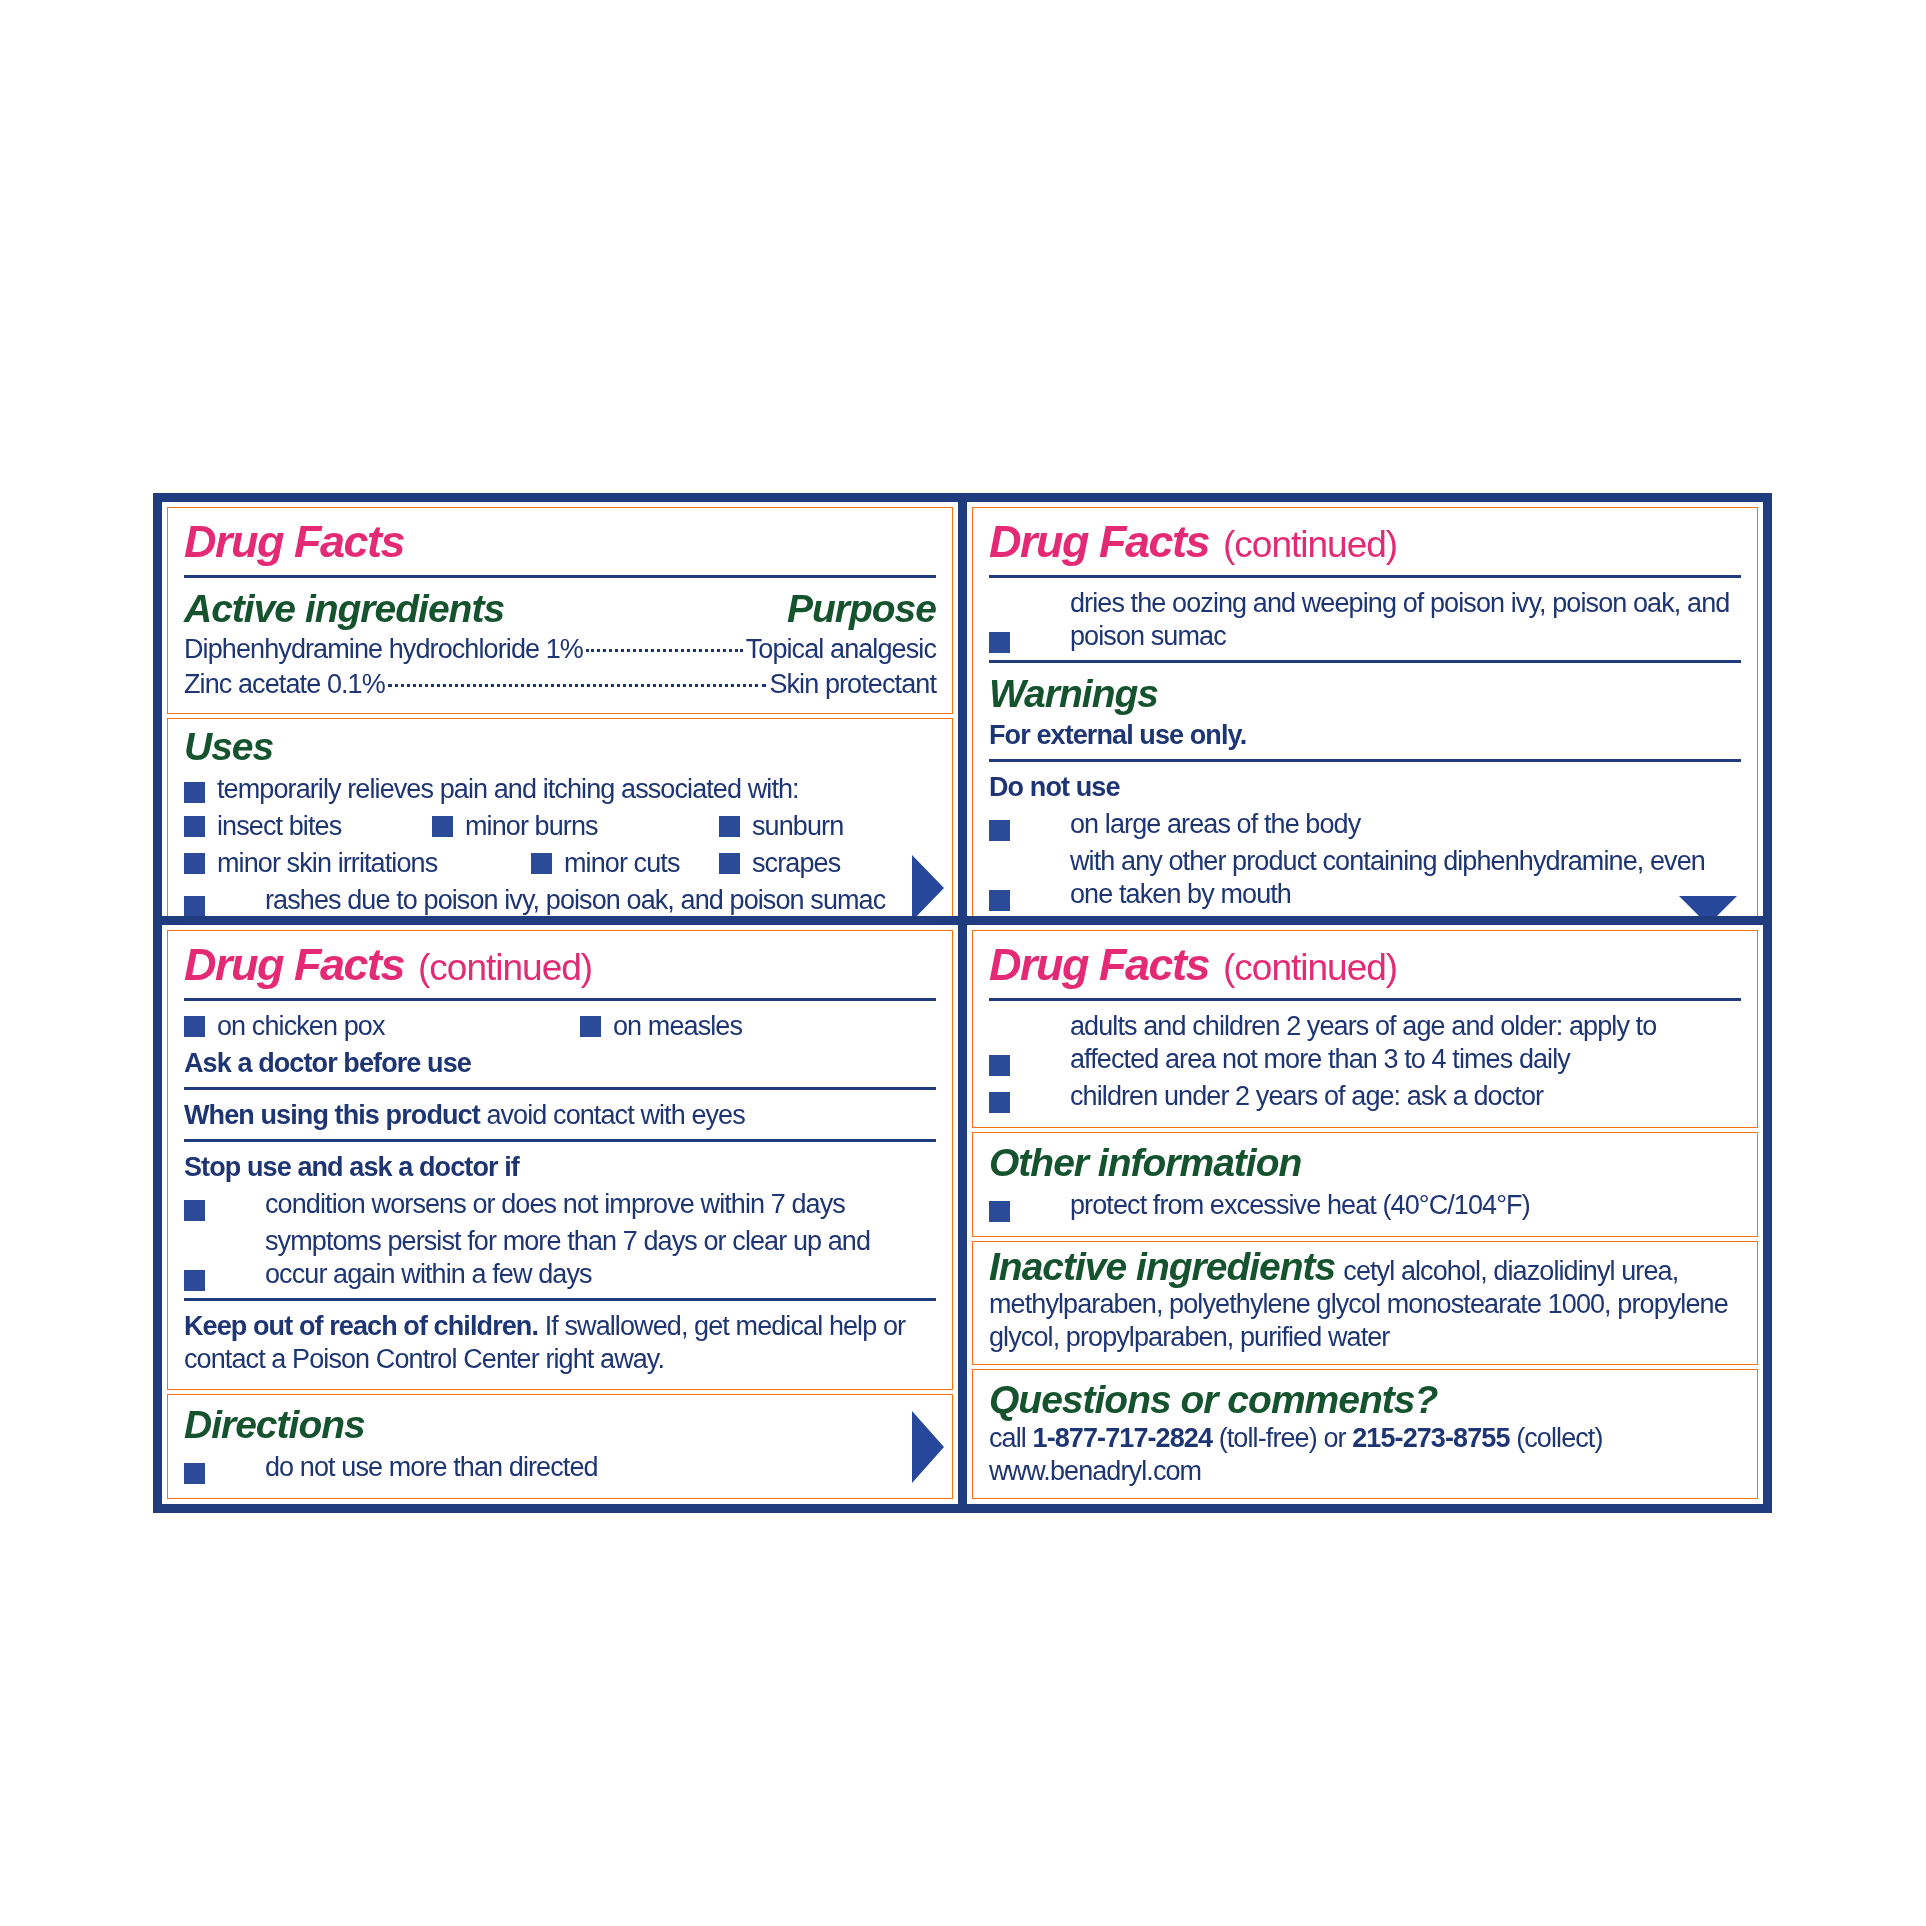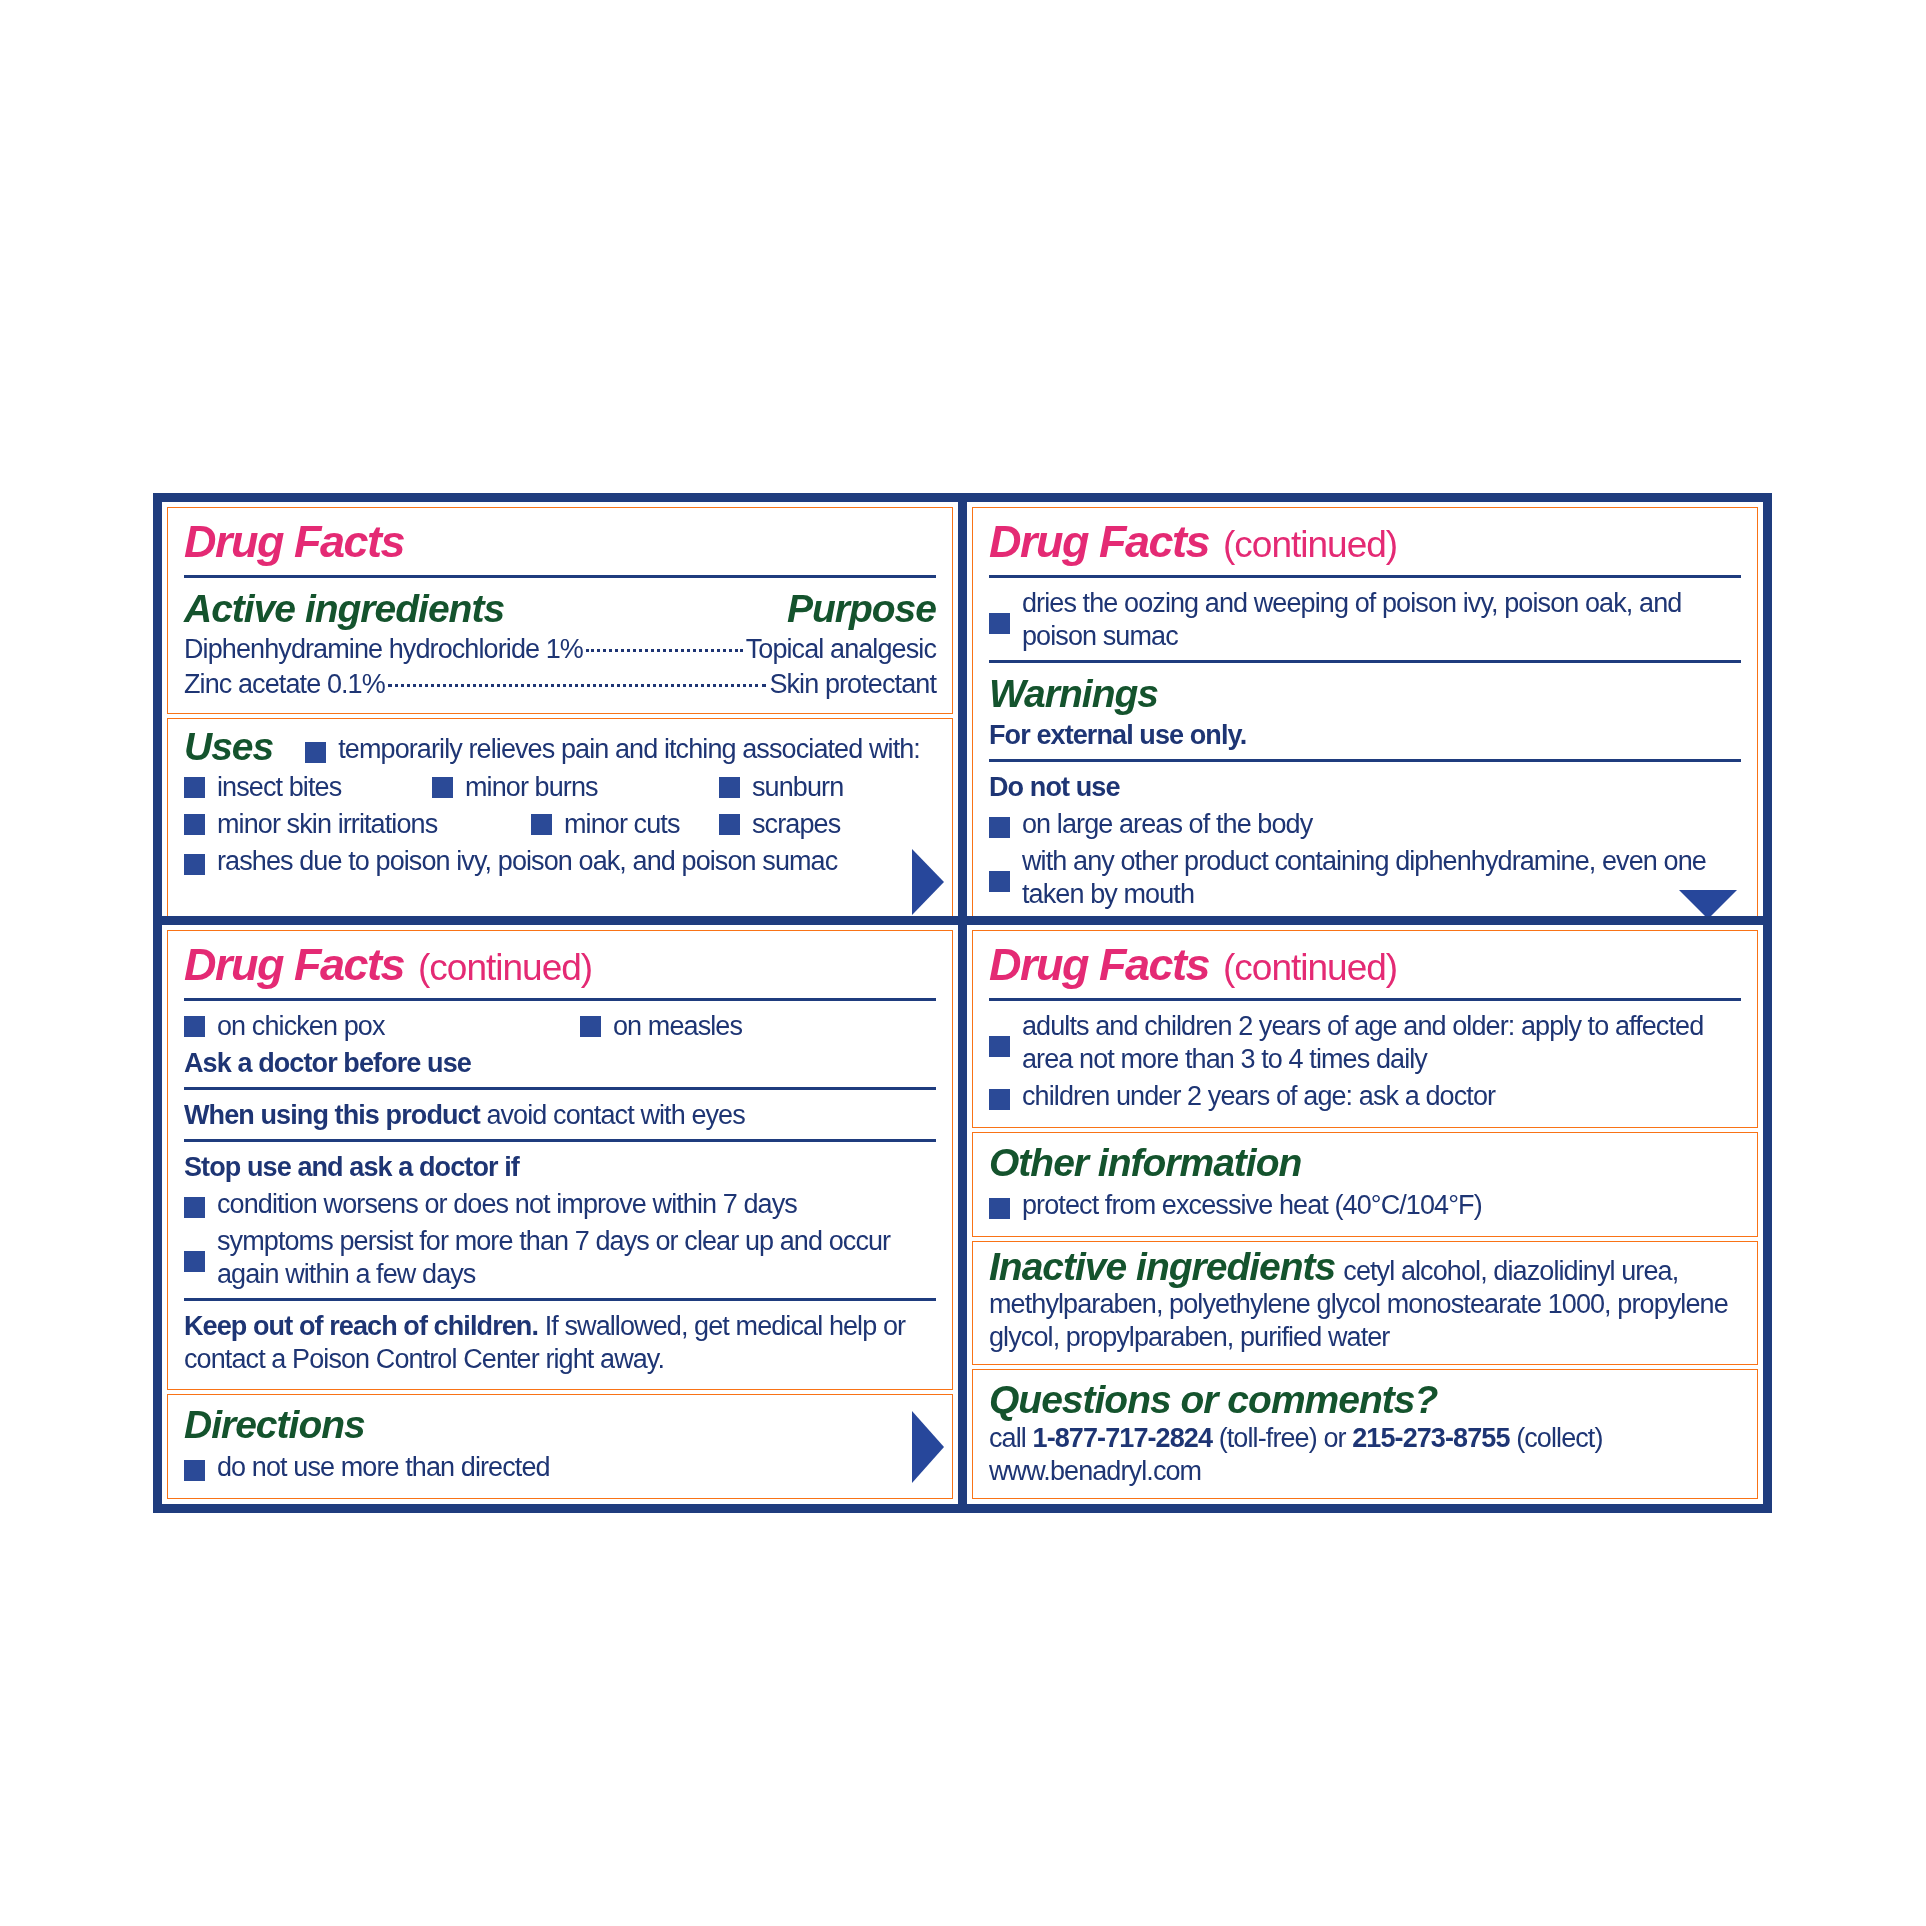--- a/index.html
+++ b/index.html
@@ -21,31 +21,31 @@
   .df-title{font-size:45px;font-weight:bold;font-style:italic;letter-spacing:-1.5px;color:#e42a74;}
   .df-cont{font-size:37px;letter-spacing:-1px;color:#e42a74;}
   .pinkhead{font-size:39px;font-weight:bold;font-style:italic;letter-spacing:-1px;color:#14532d;}
 
   .rule{border:none;border-top:3px solid #1f3c7e;margin:7px 0 9px;}
 
   .body{font-size:27px;letter-spacing:-0.9px;line-height:33px;color:#1e3574;}
   .b{font-weight:bold;}
   .para{margin:3px 0;}
 
-  .bullet-line{display:flex;align-items:center;margin:4px 0;}
+  .bullet-line{display:flex;align-items:flex-end;margin:4px 0;gap:48px;}
   .sq{flex:0 0 auto;width:21px;height:21px;background:#2b4a97;margin:6px 12px 0 0;}
   .btxt{flex:1 1 auto;}
 
   .head-flex{display:flex;align-items:baseline;justify-content:space-between;}
 
   .lead-row{display:flex;align-items:baseline;margin:2px 0;text-align:center;}
   .lead-row .nm,.lead-row .pp{white-space:nowrap;}
   .leader{flex:1 1 auto;border-bottom:3px dotted #1e3574;margin:0 3px;transform:translateY(-6px);min-width:20px;}
 
-  .uses-headrow{display:flex;align-items:flex-start;margin-bottom:4px;}
+  .uses-headrow{display:flex;align-items:flex-start;margin-bottom:4px;flex-direction:column;}
   .uses-headrow .pinkhead{margin-right:32px;line-height:40px;}
   .uses-headrow .intro{display:flex;align-items:center;padding-top:6px;}
   .uses-row{display:flex;margin:4px 0;}
   .item{display:flex;align-items:flex-start;}
   .w250{width:248px;} .w290{width:287px;} .w350{width:347px;} .w190{width:188px;} .w400{width:396px;}
 
   .arrow-right{position:absolute;right:8px;bottom:10px;width:0;height:0;
     border-top:33px solid transparent;border-bottom:33px solid transparent;border-left:32px solid #27479b;}
   .arrow-down{position:absolute;right:20px;bottom:6px;width:0;height:0;
     border-left:29px solid transparent;border-right:29px solid transparent;border-top:29px solid #27479b;}

